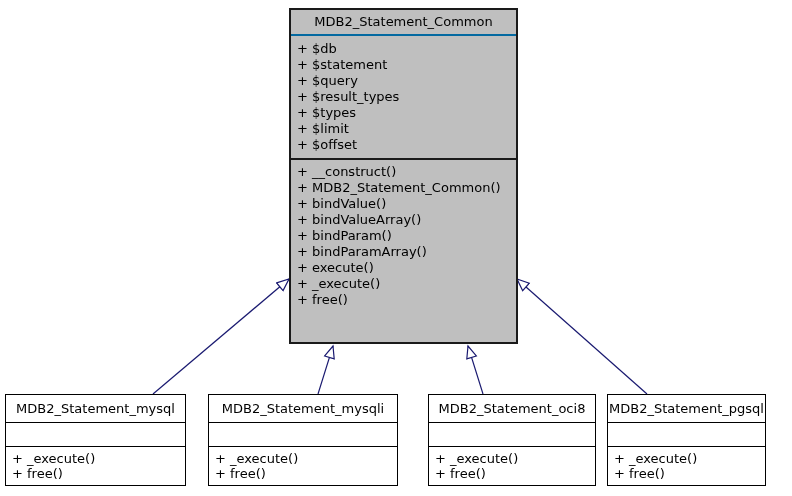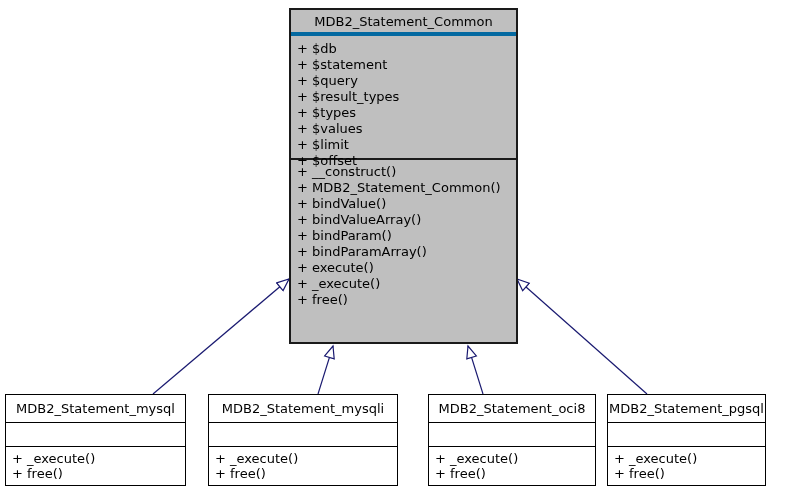--- a/index.html
+++ b/index.html
@@ -25,21 +25,21 @@
     background:#bfbfbf;
     border:2px solid #1a1a1a;
   }
   .box-title {
     text-align:center;
     font-size:13px;
     flex:0 0 auto;
     white-space:nowrap;
     overflow:hidden;
   }
-  .parent .box-title { height:26px; line-height:24px; border-bottom:4px solid #0369a1; }
+  .parent .box-title { height:26px; line-height:24px; border-bottom:2px solid #0369a1; }
   .parent .sec-attrs { height:124px; border-bottom:2px solid #1a1a1a; padding-top:5px; flex:0 0 auto; }
   .parent .sec-methods { flex:1 1 auto; padding-top:4px; }
   .member-row {
     font-size:13px;
     height:16px; line-height:16px;
     padding-left:6px;
     white-space:nowrap;
   }
   .class-box.child { top:394px; height:92px; }
   .child .box-title { height:28px; line-height:27px; border-bottom:1px solid #000000;text-align:center; }
@@ -70,21 +70,20 @@
   </svg>
 
   <div class="class-box parent">
     <div class="box-title">MDB2_Statement_Common</div>
     <div class="sec-attrs">
         <div class="member-row">+ $db</div>
         <div class="member-row">+ $statement</div>
         <div class="member-row">+ $query</div>
         <div class="member-row">+ $result_types</div>
         <div class="member-row">+ $types</div>
-        <div class="member-row">+ $values</div>
         <div class="member-row">+ $limit</div>
         <div class="member-row">+ $offset</div>
       </div>
     <div class="sec-methods">
         <div class="member-row">+ __construct()</div>
         <div class="member-row">+ MDB2_Statement_Common()</div>
         <div class="member-row">+ bindValue()</div>
         <div class="member-row">+ bindValueArray()</div>
         <div class="member-row">+ bindParam()</div>
         <div class="member-row">+ bindParamArray()</div>

